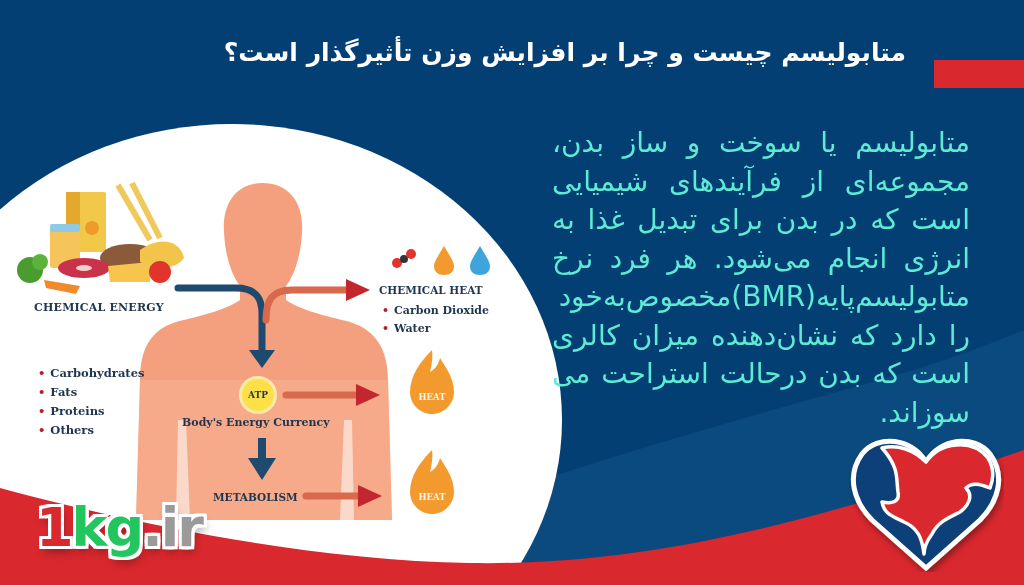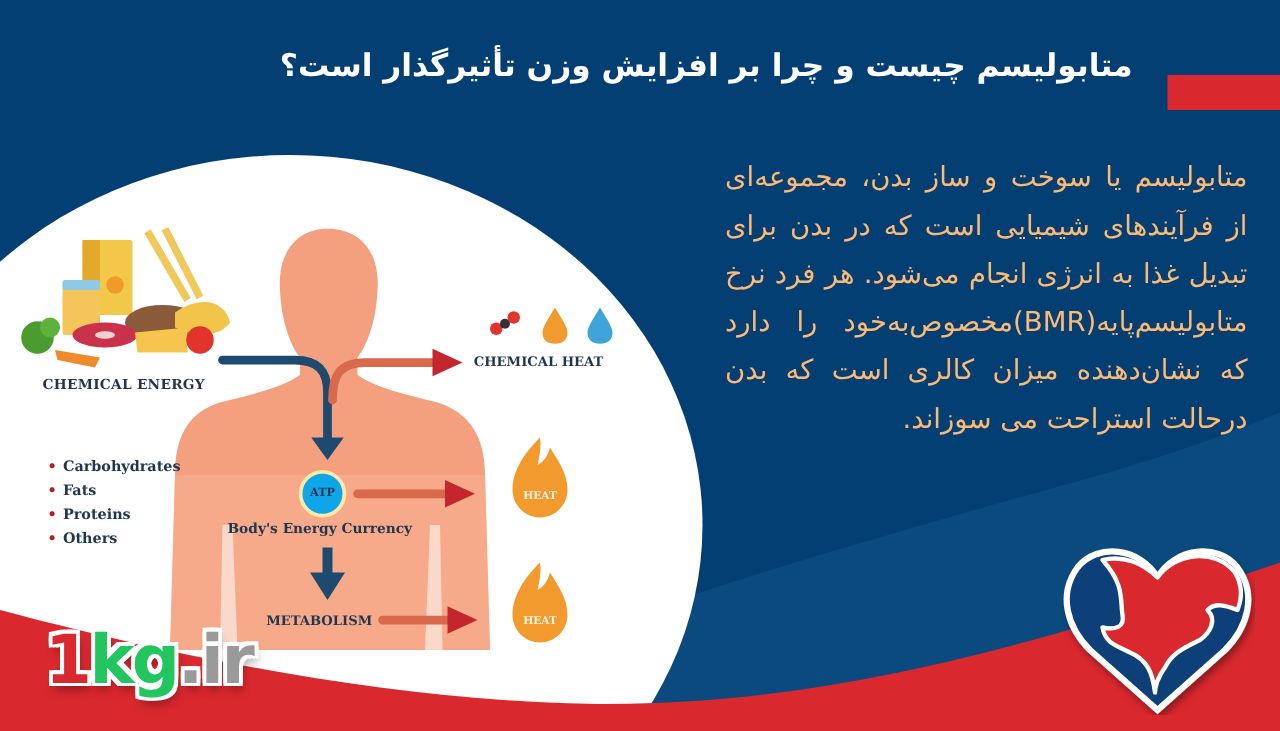--- a/index.html
+++ b/index.html
@@ -11,44 +11,43 @@
     .title {
       position: absolute; right: 118px; top: 38px;
       color: #ffffff; font-weight: bold; font-size: 25px;
       direction: rtl; white-space: nowrap; letter-spacing: 0px;
       font-family: "DejaVu Sans", sans-serif;
     }
     .title-bar { position: absolute; left: 934px; top: 60px; width: 90px; height: 28px; background: #D9282E; }
 
     .body-text {
       position: absolute; left: 552px; top: 124px; width: 418px;
-      color: #fdba74; font-size: 22px; line-height: 38.5px;
+      color: #5eead4; font-size: 28px; line-height: 38.5px;
       direction: rtl; text-align: justify; text-align-last: right;
       font-family: "DejaVu Sans", sans-serif;
-      margin-left: 28px;
     }
 
     
     .infog { position: absolute; left: 0; top: 0; width: 1024px; height: 585px; pointer-events: none; }
     .infog .label { position: absolute; font-family: "DejaVu Serif", serif; font-weight: bold; color: #1f3550; white-space: nowrap; }
     .ce-title { left: 34px; top: 301px; font-size: 11px; letter-spacing: 0.2px; }
     .ce-list { position: absolute; left: 38px; top: 328px; list-style: none; margin-top: 36px; }
     .ce-list li { font-family: "DejaVu Serif", serif; font-weight: bold; font-size: 11.5px; color: #1f3550; line-height: 19px; white-space: nowrap; }
     .ce-list li::before { content: "•"; color: #b3202a; margin-right: 5px; }
     .cw-title { left: 379px; top: 284px; font-size: 10.5px; }
     .cw-list { position: absolute; left: 382px; top: 302px; list-style: none; }
     .cw-list li { font-family: "DejaVu Serif", serif; font-weight: bold; font-size: 11px; color: #1f3550; line-height: 18px; white-space: nowrap; }
     .cw-list li::before { content: "•"; color: #b3202a; margin-right: 5px; }
     .bec { left: 182px; top: 416px; font-size: 11px; }
     .metab { left: 213px; top: 491px; font-size: 10.5px; }
 
     .heat { position: absolute; width: 46px; height: 58px; }
     .heat span { position: absolute; left: 0; right: 0; bottom: 12px; text-align: center; font-family: "DejaVu Serif", serif; font-weight: bold; font-size: 8.5px; color: #fff3e0; }
 
-    .atp { position: absolute; left: 239px; top: 376px; width: 38px; height: 38px; border-radius: 50%; background: #0ea5e9; border: 3px solid #fde9a8; display: flex; align-items: center; justify-content: center; }
+    .atp { position: absolute; left: 239px; top: 376px; width: 38px; height: 38px; border-radius: 50%; background: #fde047; border: 3px solid #fde9a8; display: flex; align-items: center; justify-content: center; }
     .atp span { font-family: "DejaVu Serif", serif; font-weight: bold; font-size: 9px; color: #1f3550; }
 
     .logo {
       position: absolute; left: 36px; top: 496px;
       font-family: "DejaVu Sans", sans-serif; font-weight: bold; font-size: 54px; letter-spacing: -2px;
       -webkit-text-stroke: 0;
       text-shadow: 0 0 0 #fff, -3px -3px 0 #fff, 3px -3px 0 #fff, -3px 3px 0 #fff, 3px 3px 0 #fff, 0 3px 0 #fff, 0 -3px 0 #fff, 3px 0 0 #fff, -3px 0 0 #fff, 2px 6px 8px rgba(0,0,0,0.35);
     }
     .logo .c1 { color: #D9282E; }
     .logo .c2 { color: #22c55e; }
@@ -137,20 +136,24 @@
 
     <div class="label ce-title">CHEMICAL ENERGY</div>
     <ul class="ce-list">
       <li>Carbohydrates</li>
       <li>Fats</li>
       <li>Proteins</li>
       <li>Others</li>
     </ul>
 
     <div class="label cw-title">CHEMICAL HEAT</div>
+    <ul class="cw-list">
+      <li>Carbon Dioxide</li>
+      <li>Water</li>
+    </ul>
 
     <div class="atp">
       <span>ATP</span>
     </div>
     <div class="label bec">Body's Energy Currency</div>
     <div class="label metab">METABOLISM</div>
 
     <div class="heat" style="left:409px; top:356px;">
       <span>HEAT</span>
     </div>

